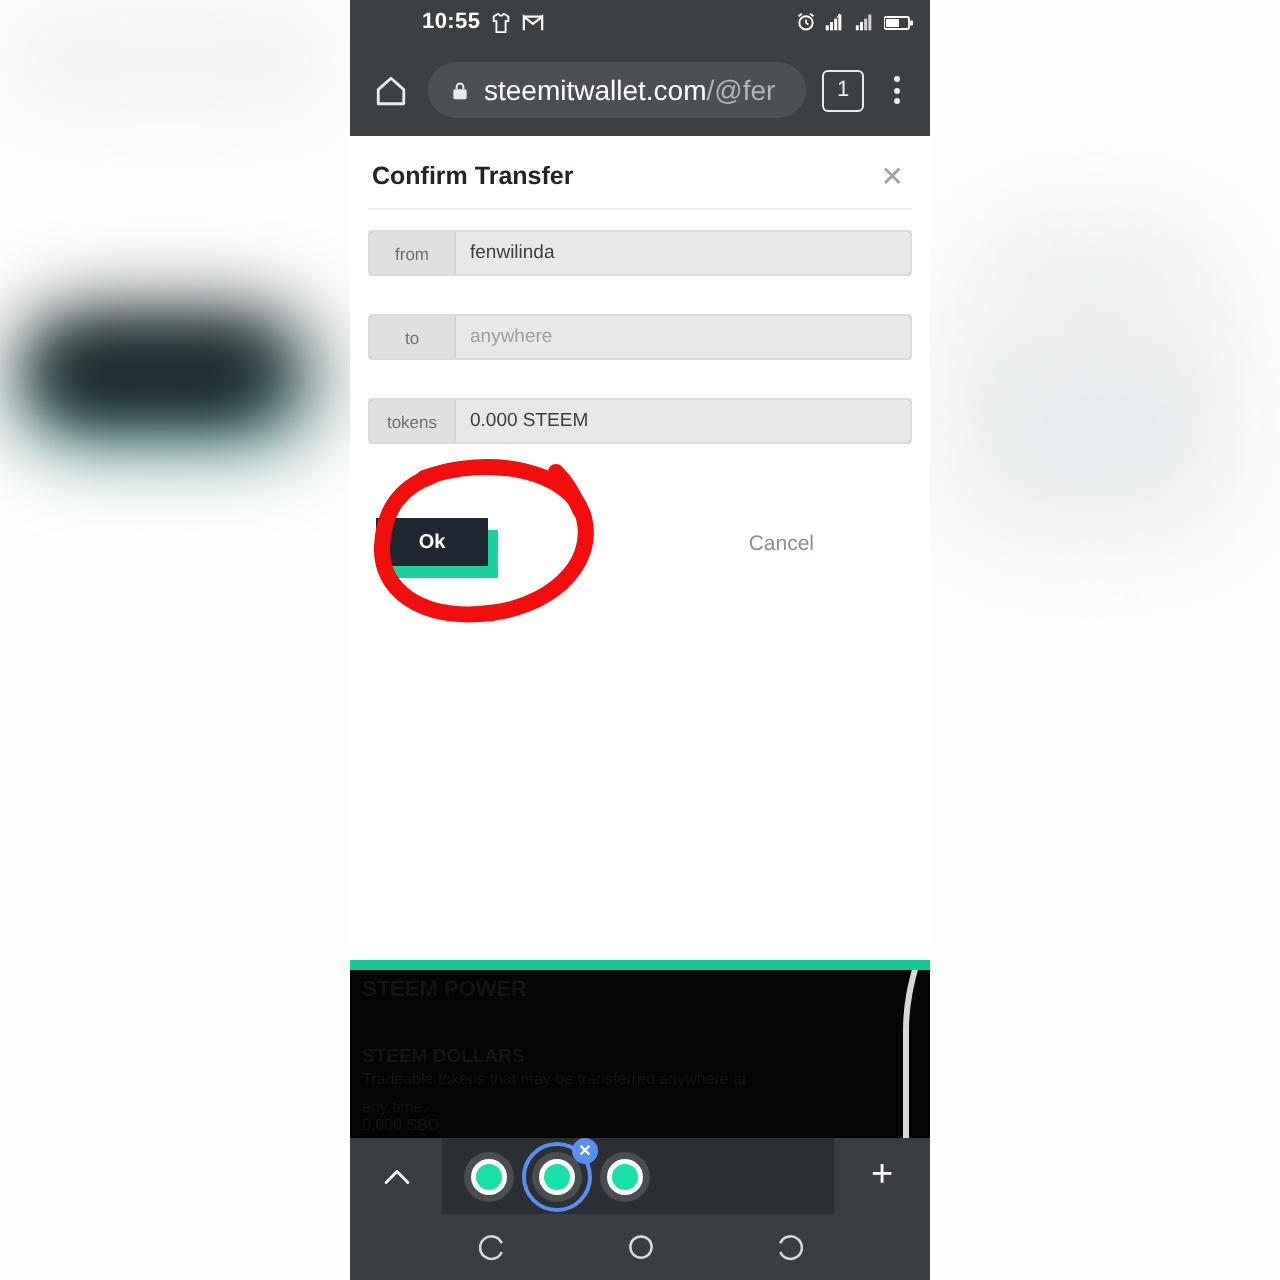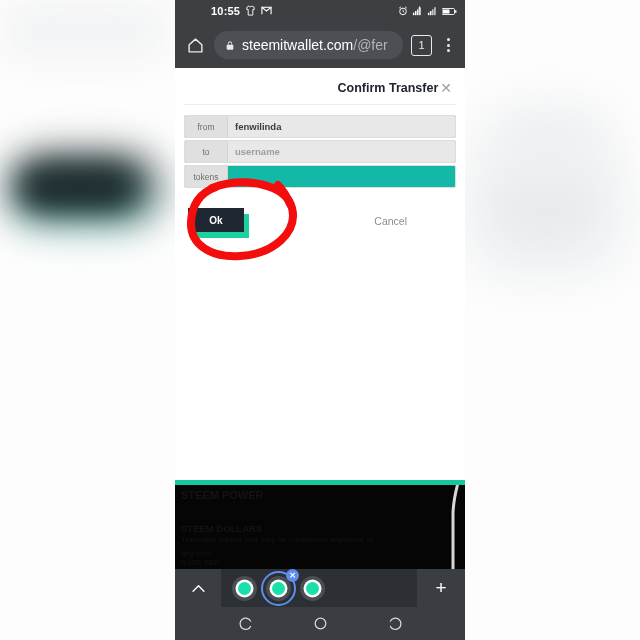--- a/index.html
+++ b/index.html
@@ -20,21 +20,21 @@
   #blob-light{left:470px;top:150px;width:150px;height:120px;background:#e9ecee;filter:blur(26px);}
   #blob-light2{left:488px;top:108px;width:120px;height:60px;background:#eceef0;filter:blur(24px);}
   #blob-top{left:0px;top:0px;width:170px;height:60px;background:#f2f3f4;filter:blur(18px);}
 
   
   #phone{position:absolute;left:175px;top:0;width:290px;height:640px;}
 
   
   #statusbar{height:22px;background:#3c4043;color:#ffffff;display:flex;align-items:center;
     justify-content:space-between;padding:0 8px;box-sizing:border-box;}
-  #status-left{display:flex;align-items:flex-start;gap:5px;padding-left:28px;}
+  #status-left{display:flex;align-items:flex-end;gap:5px;padding-left:28px;}
   #clock{font-size:11px;font-weight:bold;letter-spacing:.2px;}
   #status-right{display:flex;align-items:center;gap:4px;}
   .si{display:inline-block;line-height:0;}
 
   
   #toolbar{height:46px;background:#3c4043;display:flex;align-items:center;
     padding:0 9px;box-sizing:border-box;gap:8px;}
   #home-btn{width:22px;height:22px;flex:0 0 auto;display:flex;align-items:center;justify-content:center;}
   #omnibox{flex:1 1 auto;height:28px;background:#4c5054;border-radius:15px;display:flex;
     align-items:center;padding:0 11px;box-sizing:border-box;gap:7px;overflow:hidden;}
@@ -42,31 +42,31 @@
   #url-text{font-size:14px;color:#ffffff;white-space:nowrap;overflow:hidden;}
   #url-text .dim{color:#b2b5b8;}
   #tabcount{width:19px;height:19px;border:1.8px solid #e8eaed;border-radius:3px;color:#e8eaed;
     font-size:11px;display:flex;align-items:center;justify-content:center;flex:0 0 auto;font-weight:500;}
   #menu-btn{width:16px;flex:0 0 auto;display:flex;flex-direction:column;align-items:center;gap:2.5px;}
   #menu-btn i{width:3px;height:3px;border-radius:50%;background:#e8eaed;display:block;}
 
   
   #page{background:#ffffff;height:594px;position:relative;}
   #dialog{padding:0 9px;box-sizing:border-box;}
-  #dlg-head{display:flex;align-items:flex-start;justify-content:flex-end;
+  #dlg-head{display:flex;align-items:flex-start;justify-content:space-between;
     padding:13px 2px 9px 2px;border-bottom:1px solid #ececec;margin-bottom:10px;}
   #dlg-title{font-size:12.5px;font-weight:bold;color:#20242c;}
   #close-x{font-size:14px;color:#9aa0a6;line-height:1;cursor:pointer;padding:0 2px;}
 
-  .field{display:flex;height:21px;margin-bottom:2px;border:1px solid #dcdcdc;
-    border-radius:2px;overflow:hidden;background:#14b8a6;}
+  .field{display:flex;height:21px;margin-bottom:19px;border:1px solid #dcdcdc;
+    border-radius:2px;overflow:hidden;background:#22c55e;}
   .field .lab{width:42px;flex:0 0 auto;background:#e0e0e0;border-right:1px solid #d4d4d4;
     display:flex;align-items:center;justify-content:center;font-size:8.5px;color:#6d6d6d;}
   .field .val{flex:1 1 auto;display:flex;align-items:center;padding-left:7px;
-    font-size:9.5px;color:#3c3c3c;background:#e8e8e8;font-weight:bold;}
+    font-size:9.5px;color:#3c3c3c;background:#e8e8e8;}
   .field .val.ph{color:#9d9d9d;}
 
   #actions{display:flex;align-items:center;justify-content:space-between;
     padding:18px 4px 0 4px;position:relative;}
   #ok-wrap{position:relative;width:56px;height:26px;text-decoration:underline;}
   #ok-shadow{position:absolute;left:7px;top:6px;width:54px;height:24px;background:#1cd1a0;}
   #ok-btn{position:absolute;left:0;top:0;width:56px;height:24px;background:#1f2733;
     color:#ffffff;font-size:10px;font-weight:bold;display:flex;align-items:center;
     justify-content:center;cursor:pointer;}
   #cancel-btn{font-size:10.5px;color:#8a8f94;cursor:pointer;padding-right:45px;text-align:center;}
@@ -200,25 +200,26 @@
         <div id="close-x">✕</div>
       </div>
 
       <div class="field">
         <div class="lab">from</div>
         <div class="val">fenwilinda</div>
       </div>
 
       <div class="field">
         <div class="lab">to</div>
-        <div class="val ph">username</div>
+        <div class="val ph">anywhere</div>
       </div>
 
       <div class="field">
         <div class="lab">tokens</div>
+        <div class="val">0.000 STEEM</div>
       </div>
 
 
       <div id="actions">
         <div id="ok-wrap">
           <div id="ok-shadow"></div>
           <div id="ok-btn">Ok</div>
         </div>
         <div id="cancel-btn">Cancel</div>
 

